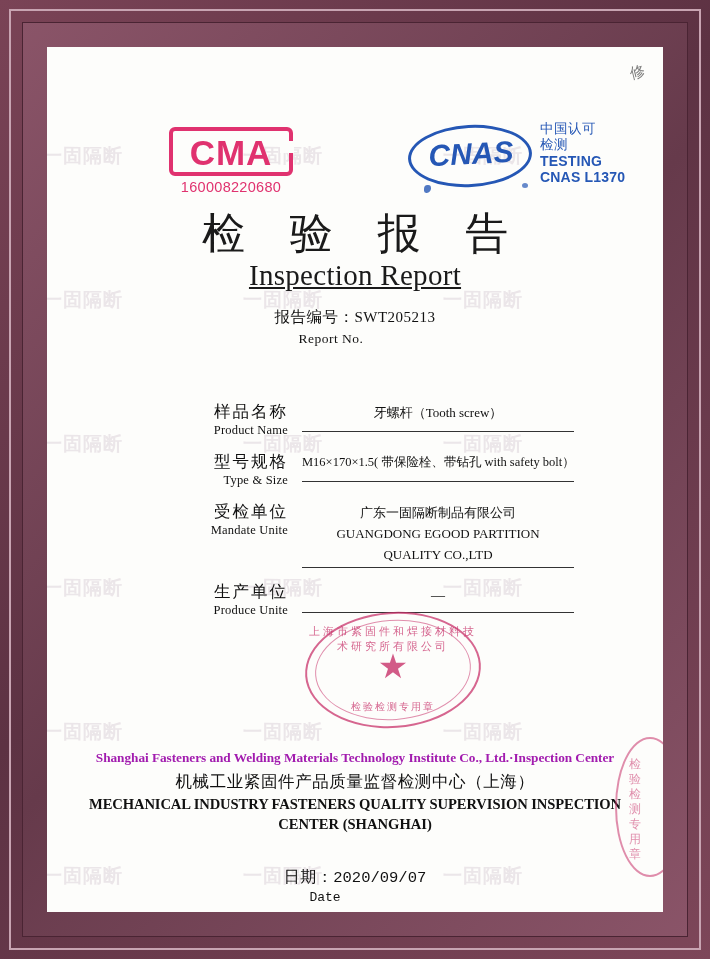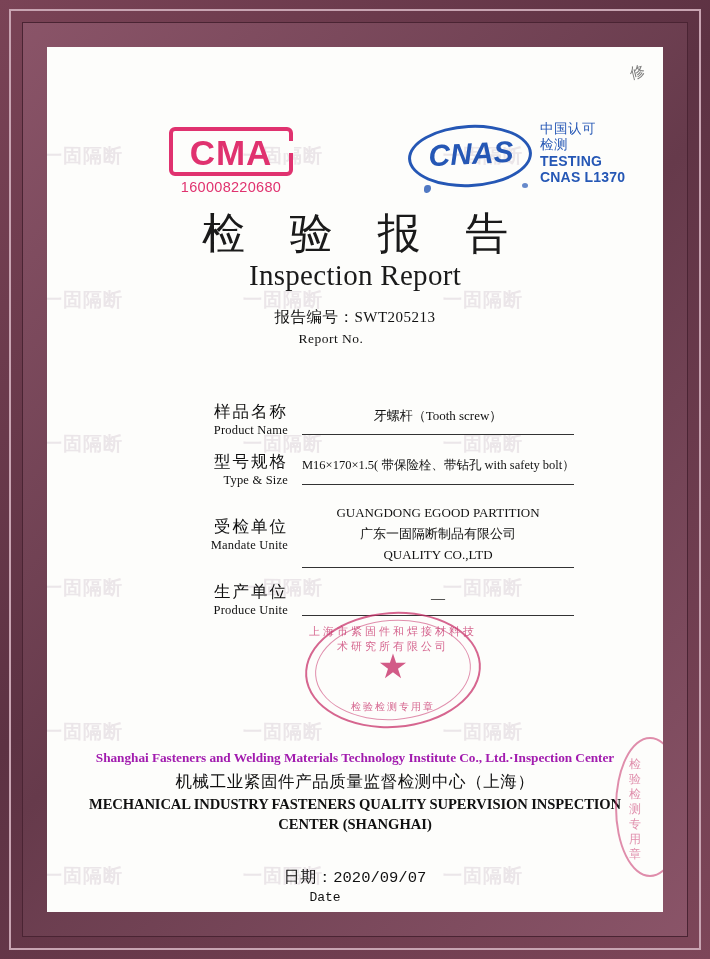--- a/index.html
+++ b/index.html
@@ -233,20 +233,21 @@
   .title-en {
     position: absolute;
     top: 212px;
     left: 0;
     width: 100%;
     text-align: center;
     font-family: "Liberation Serif", serif;
     font-size: 29px;
     color: #1a1a1a;
     letter-spacing: .3px;
+    text-decoration: underline;
   }
 
   
   .report-no {
     position: absolute;
     top: 260px;
     left: 0;
     width: 100%;
     text-align: center;
   }
@@ -270,21 +271,21 @@
   
   .fields {
     position: absolute;
     top: 355px;
     left: 0;
     width: 100%;
   }
   .field {
     position: relative;
     display: flex;
-    align-items: center;
+    align-items: flex-start;
     margin-bottom: 14px;
   }
   .field .label {
     width: 255px;
     text-align: right;
     padding-right: 14px;
     box-sizing: border-box;
   }
   .field .label .cn {
     font-size: 16.5px;
@@ -557,22 +558,22 @@
             <span class="v small">M16×170×1.5( 带保险栓、带钻孔 with safety bolt）</span>
           </div>
         </div>
 
         <div class="field tall">
           <div class="label">
             <div class="cn">受检单位</div>
             <div class="en">Mandate Unite</div>
           </div>
           <div class="value">
+            <span class="v">广东一固隔断制品有限公司</span>
             <span class="v">GUANGDONG EGOOD PARTITION</span>
-            <span class="v">广东一固隔断制品有限公司</span>
             <span class="v">QUALITY CO.,LTD</span>
           </div>
         </div>
 
         <div class="field">
           <div class="label">
             <div class="cn">生产单位</div>
             <div class="en">Produce Unite</div>
           </div>
           <div class="value">

